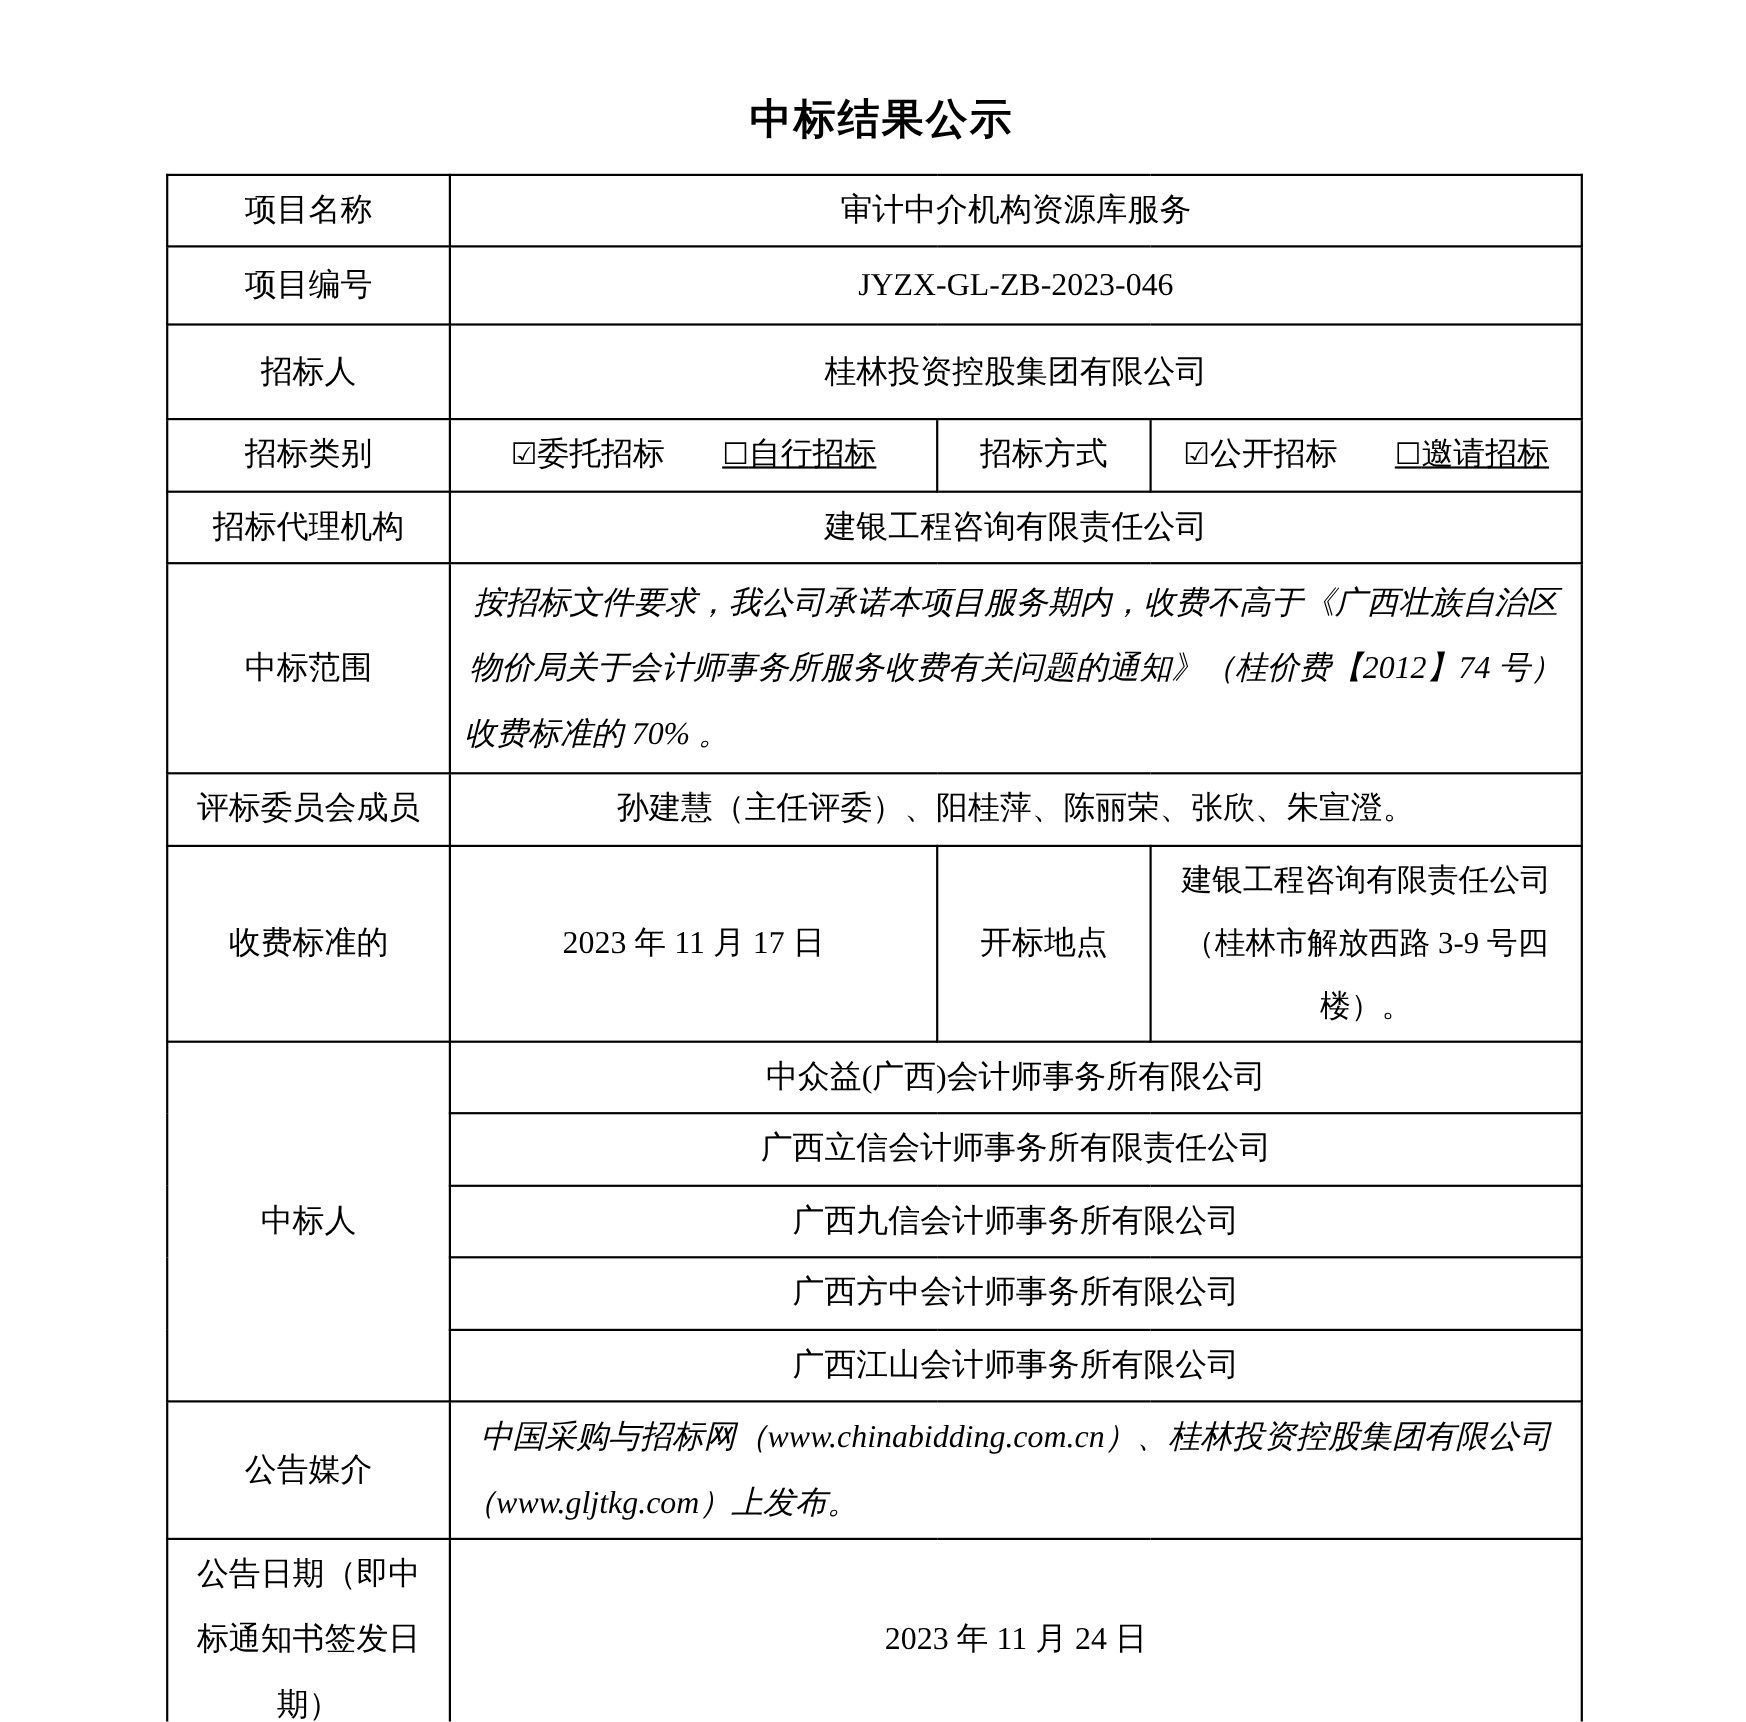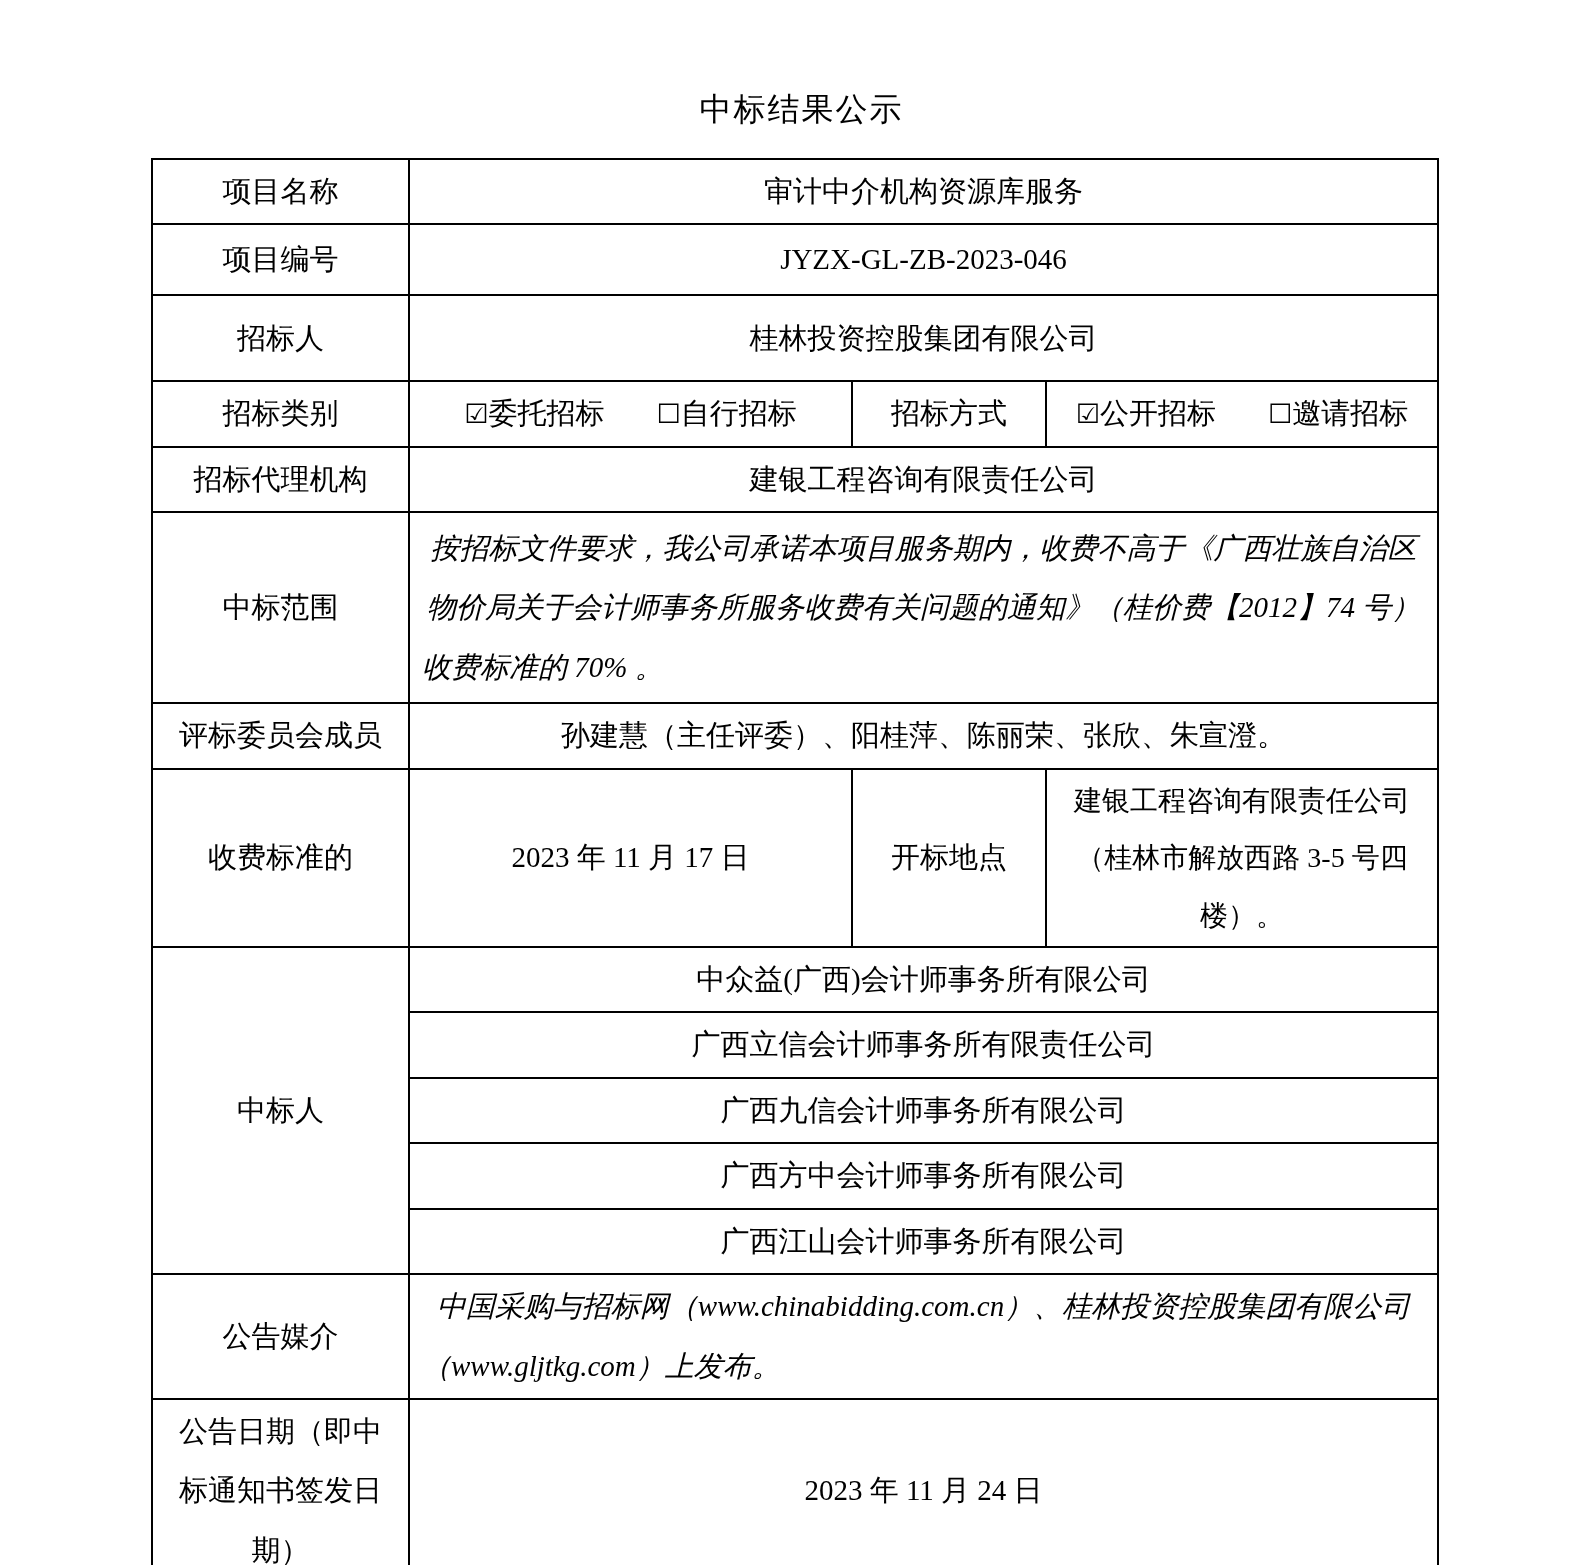--- a/index.html
+++ b/index.html
@@ -13,22 +13,22 @@
     height: 1565px;
     font-family: "Liberation Serif", "DejaVu Serif", serif;
     font-size: 29px;
     overflow: hidden;
   }
   .doc-title {
     margin: 86px 0 0 16px;
     height: 46px;
     line-height: 46px;
     text-align: center;
-    font-size: 32px;
-    font-weight: normal;
+    font-size: 38px;
+    font-weight: bold;
     font-family: "Liberation Sans", "DejaVu Sans", sans-serif;
     letter-spacing: 2px;
   }
   table.result-table {
     border-collapse: collapse;
     table-layout: fixed;
     margin: 26px 0 0 151px;
     width: 1286px;
   }
   table.result-table td {
@@ -62,21 +62,21 @@
   td.place {
     font-size: 28px;
     padding: 2px 3px;
     line-height: 60px;
   }
   td.wrap-label {
     line-height: 60px;
     padding: 2px 4px;
   }
   .opt { white-space: nowrap; }
-  .opt + .opt { margin-left: 52px; }
+  .opt + .opt { margin-left: 52px; text-decoration: underline; }
   .chk {
     font-family: "DejaVu Sans", "Liberation Sans", sans-serif;
     font-size: 27px;
   }
 </style>
 </head>
 <body>
 
 <h1 class="doc-title">中标结果公示</h1>
 
@@ -127,21 +127,21 @@
 
   <tr class="r-comm">
     <td>评标委员会成员</td>
     <td colspan="3">孙建慧（主任评委）、阳桂萍、陈丽荣、张欣、朱宣澄。</td>
   </tr>
 
   <tr class="r-open">
     <td>收费标准的</td>
     <td>2023 年 11 月 17 日</td>
     <td>开标地点</td>
-    <td class="place">建银工程咨询有限责任公司（桂林市解放西路 3-5 号四楼）。</td>
+    <td class="place">建银工程咨询有限责任公司（桂林市解放西路 3-9 号四楼）。</td>
   </tr>
 
   <tr class="r-winner">
     <td rowspan="5">中标人</td>
     <td colspan="3">中众益(广西)会计师事务所有限公司</td>
   </tr>
   <tr class="r-winner">
     <td colspan="3">广西立信会计师事务所有限责任公司</td>
   </tr>
   <tr class="r-winner">

